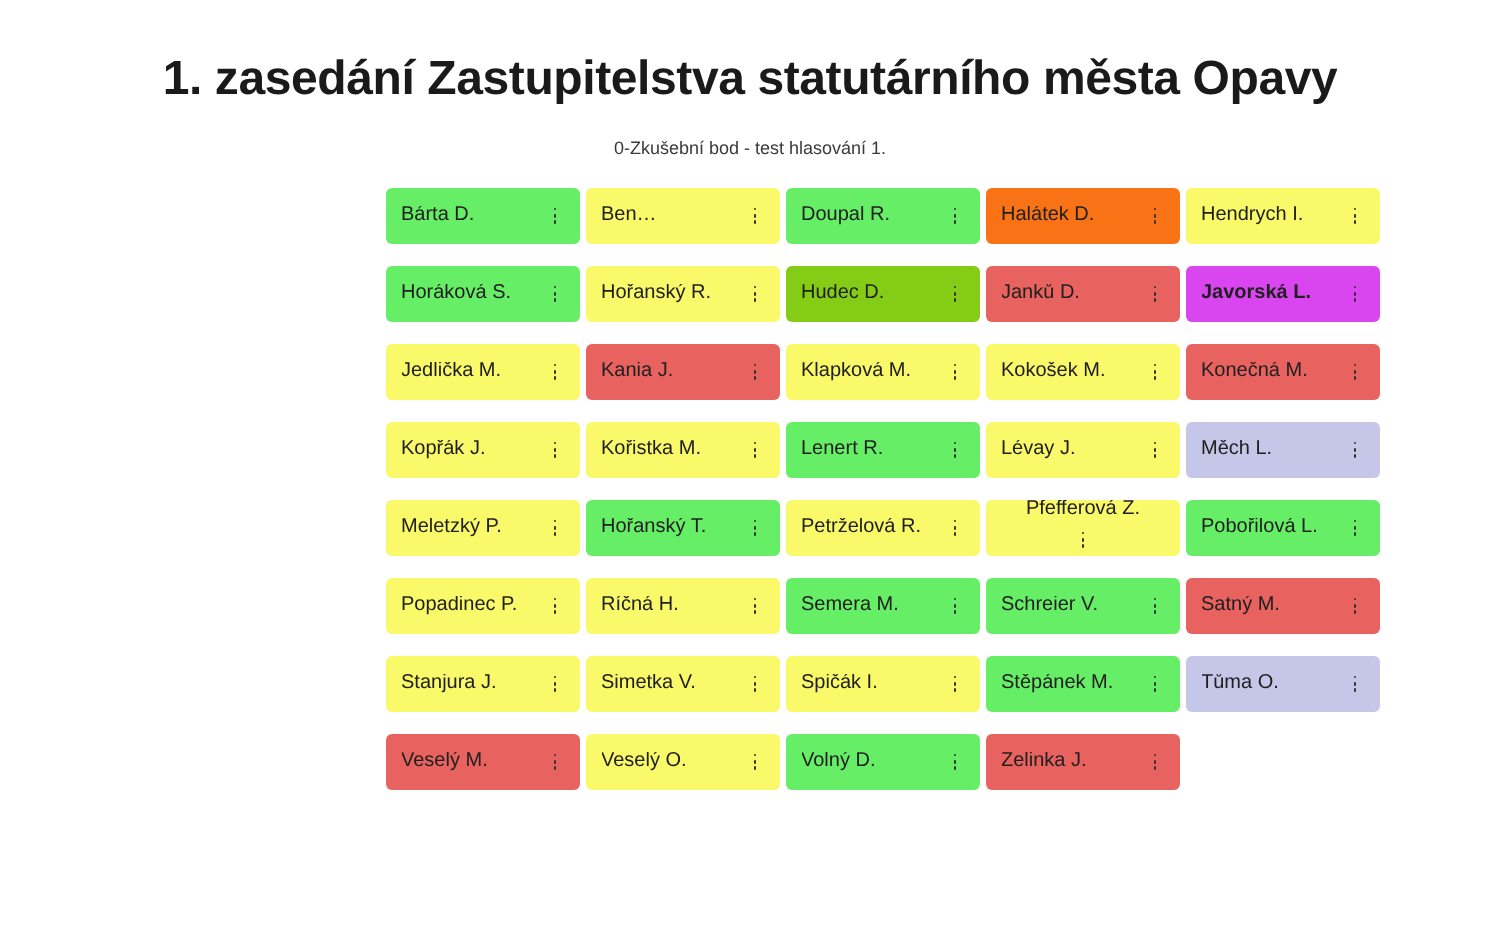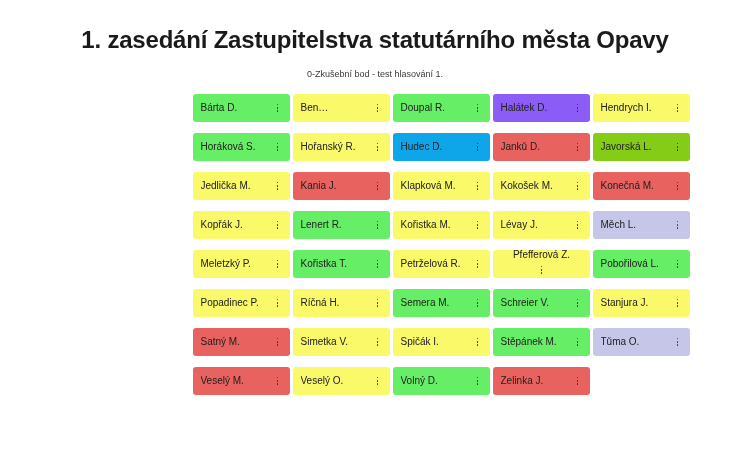--- a/index.html
+++ b/index.html
@@ -123,21 +123,21 @@
           </span>
         </div>
         <div class="vote-card" style="background: rgb(102, 238, 102);">
           <span class="name">Doupal R.</span>
           <span class="kebab-icon">
             <i></i>
             <i></i>
             <i></i>
           </span>
         </div>
-        <div class="vote-card" style="background: #8b5cf6;">
+        <div class="vote-card" style="background: #f97316;">
           <span class="name">Halátek D.</span>
           <span class="kebab-icon">
             <i></i>
             <i></i>
             <i></i>
           </span>
         </div>
         <div class="vote-card" style="background: rgb(249, 249, 106);">
           <span class="name">Hendrych I.</span>
           <span class="kebab-icon">
@@ -155,37 +155,37 @@
           </span>
         </div>
         <div class="vote-card" style="background: rgb(249, 249, 106);">
           <span class="name">Hořanský R.</span>
           <span class="kebab-icon">
             <i></i>
             <i></i>
             <i></i>
           </span>
         </div>
-        <div class="vote-card" style="background: #0ea5e9;">
+        <div class="vote-card" style="background: #84cc16;">
           <span class="name">Hudec D.</span>
           <span class="kebab-icon">
             <i></i>
             <i></i>
             <i></i>
           </span>
         </div>
         <div class="vote-card" style="background: rgb(232, 99, 95);">
           <span class="name">Janků D.</span>
           <span class="kebab-icon">
             <i></i>
             <i></i>
             <i></i>
           </span>
         </div>
-        <div class="vote-card" style="background: #84cc16;">
+        <div class="vote-card" style="background: #d946ef; font-weight: bold;">
           <span class="name">Javorská L.</span>
           <span class="kebab-icon">
             <i></i>
             <i></i>
             <i></i>
           </span>
         </div>
         <div class="vote-card" style="background: rgb(249, 249, 106);">
           <span class="name">Jedlička M.</span>
           <span class="kebab-icon">
@@ -227,30 +227,30 @@
           </span>
         </div>
         <div class="vote-card" style="background: rgb(249, 249, 106);">
           <span class="name">Kopřák J.</span>
           <span class="kebab-icon">
             <i></i>
             <i></i>
             <i></i>
           </span>
         </div>
+        <div class="vote-card" style="background: rgb(249, 249, 106);">
+          <span class="name">Kořistka M.</span>
+          <span class="kebab-icon">
+            <i></i>
+            <i></i>
+            <i></i>
+          </span>
+        </div>
         <div class="vote-card" style="background: rgb(102, 238, 102);">
           <span class="name">Lenert R.</span>
-          <span class="kebab-icon">
-            <i></i>
-            <i></i>
-            <i></i>
-          </span>
-        </div>
-        <div class="vote-card" style="background: rgb(249, 249, 106);">
-          <span class="name">Kořistka M.</span>
           <span class="kebab-icon">
             <i></i>
             <i></i>
             <i></i>
           </span>
         </div>
         <div class="vote-card" style="background: rgb(249, 249, 106);">
           <span class="name">Lévay J.</span>
           <span class="kebab-icon">
             <i></i>
@@ -268,21 +268,21 @@
         </div>
         <div class="vote-card" style="background: rgb(249, 249, 106);">
           <span class="name">Meletzký P.</span>
           <span class="kebab-icon">
             <i></i>
             <i></i>
             <i></i>
           </span>
         </div>
         <div class="vote-card" style="background: rgb(102, 238, 102);">
-          <span class="name">Kořistka T.</span>
+          <span class="name">Hořanský T.</span>
           <span class="kebab-icon">
             <i></i>
             <i></i>
             <i></i>
           </span>
         </div>
         <div class="vote-card" style="background: rgb(249, 249, 106);">
           <span class="name">Petrželová R.</span>
           <span class="kebab-icon">
             <i></i>
@@ -331,30 +331,30 @@
           </span>
         </div>
         <div class="vote-card" style="background: rgb(102, 238, 102);">
           <span class="name">Schreier V.</span>
           <span class="kebab-icon">
             <i></i>
             <i></i>
             <i></i>
           </span>
         </div>
+        <div class="vote-card" style="background: rgb(232, 99, 95);">
+          <span class="name">Šatný M.</span>
+          <span class="kebab-icon">
+            <i></i>
+            <i></i>
+            <i></i>
+          </span>
+        </div>
         <div class="vote-card" style="background: rgb(249, 249, 106);">
           <span class="name">Stanjura J.</span>
-          <span class="kebab-icon">
-            <i></i>
-            <i></i>
-            <i></i>
-          </span>
-        </div>
-        <div class="vote-card" style="background: rgb(232, 99, 95);">
-          <span class="name">Šatný M.</span>
           <span class="kebab-icon">
             <i></i>
             <i></i>
             <i></i>
           </span>
         </div>
         <div class="vote-card" style="background: rgb(249, 249, 106);">
           <span class="name">Šimetka V.</span>
           <span class="kebab-icon">
             <i></i>

